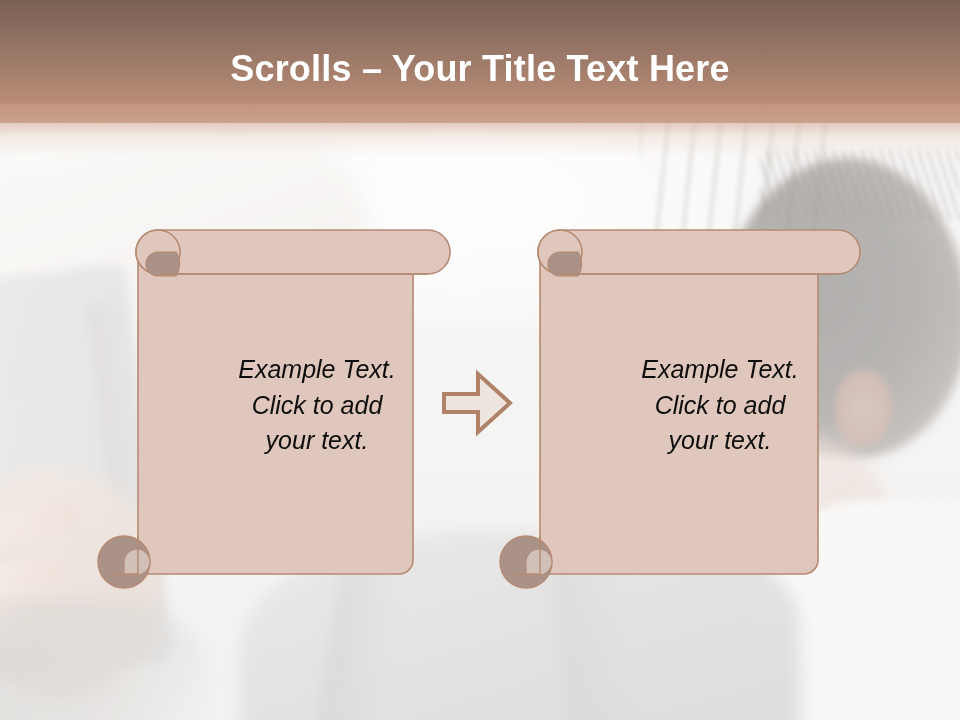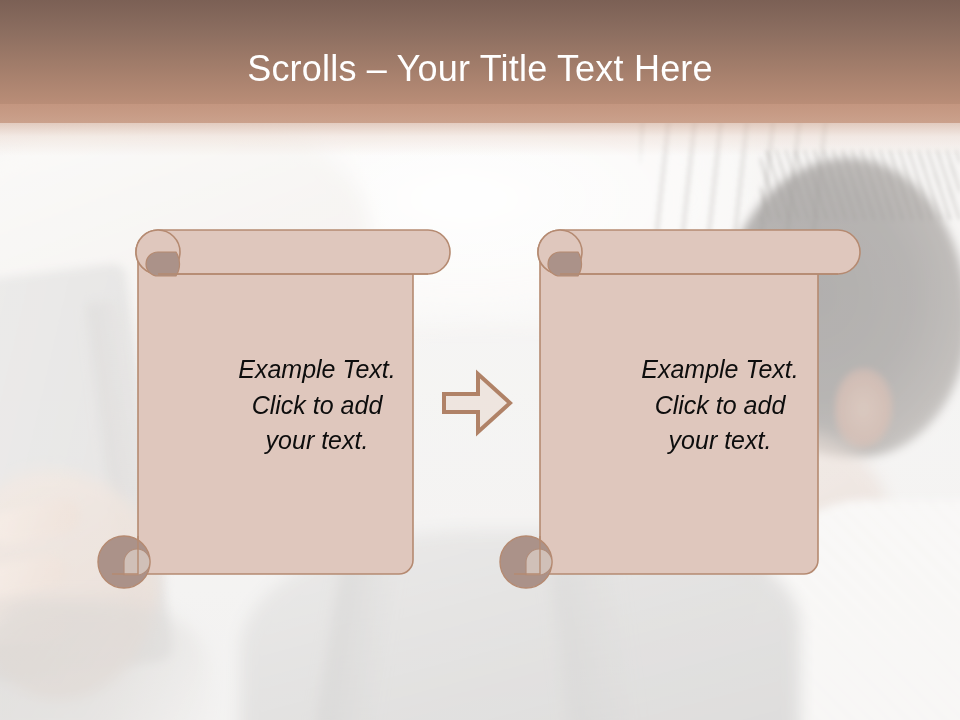--- a/index.html
+++ b/index.html
@@ -210,22 +210,22 @@
   .title {
     position: absolute;
     left: 0; top: 48px;
     width: 960px;
     text-align: center;
     color: #ffffff;
     font-size: 36px;
     letter-spacing: .2px;
     white-space: nowrap;
   }
-  .title .strong { font-weight: normal; }
-  .title .rest   { font-weight: normal; }
+  .title .strong { font-weight: bold; }
+  .title .rest   { font-weight: bold; }
 
   
   .scroll { position: absolute; }
   .scroll svg { display: block; overflow: visible; }
 
   .scroll-text {
     position: absolute;
     text-align: center;
     font-style: italic;
     font-size: 25px;

